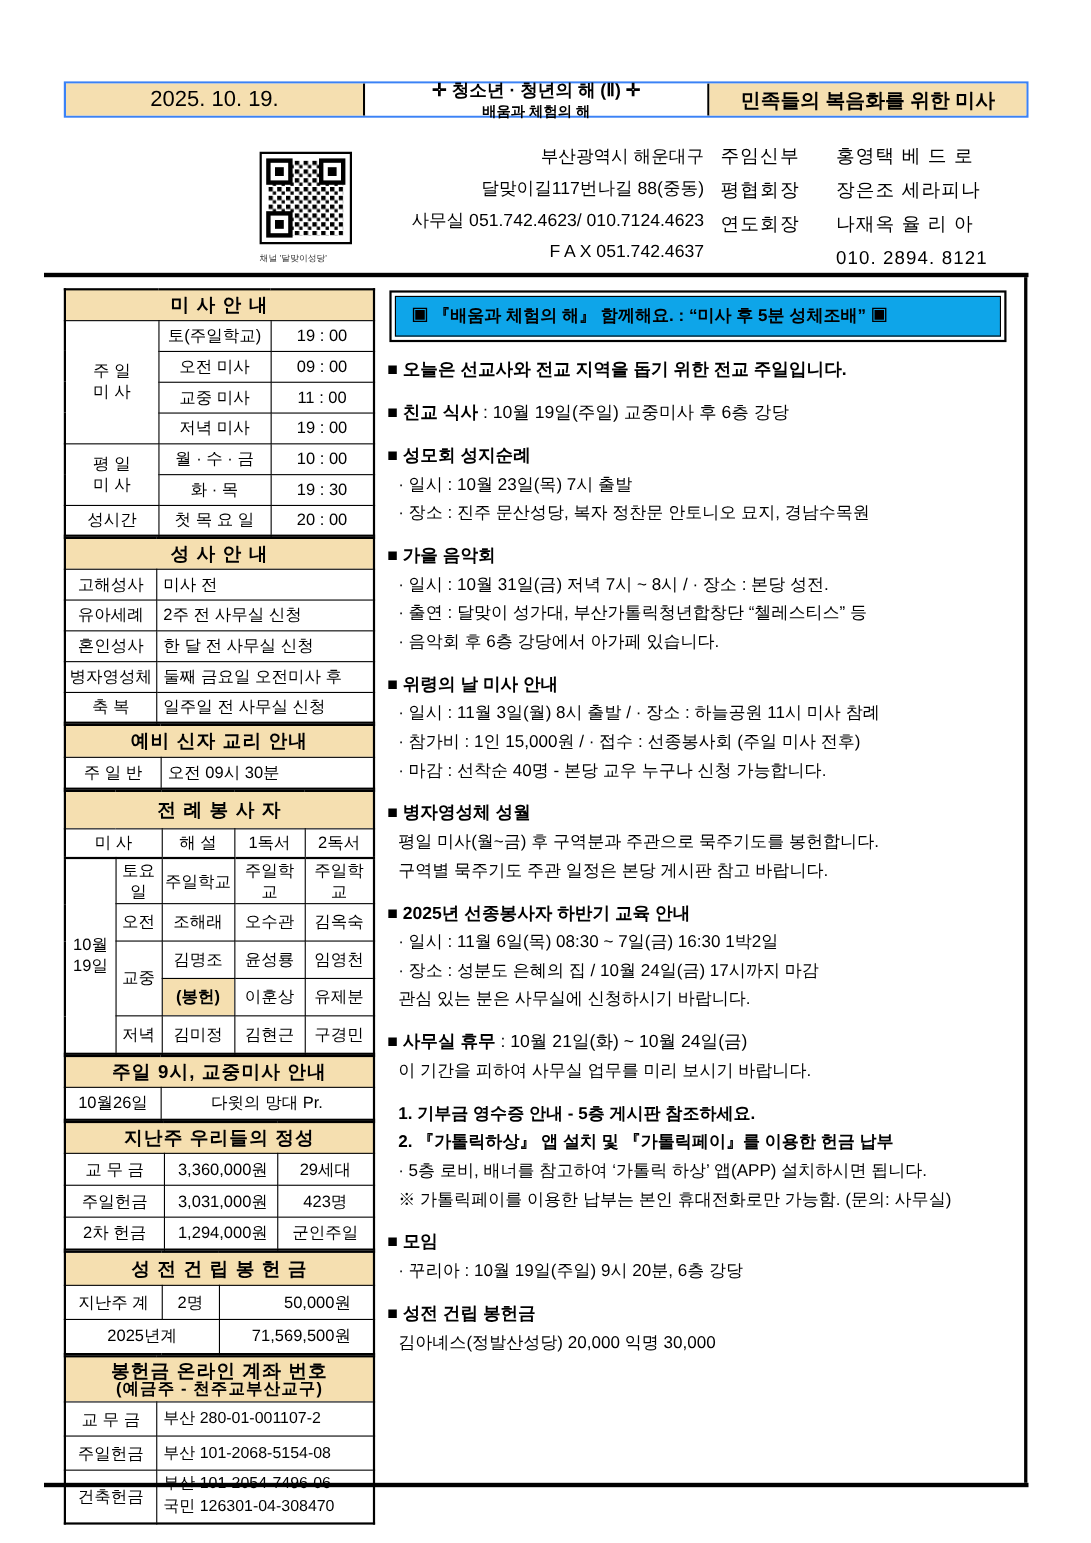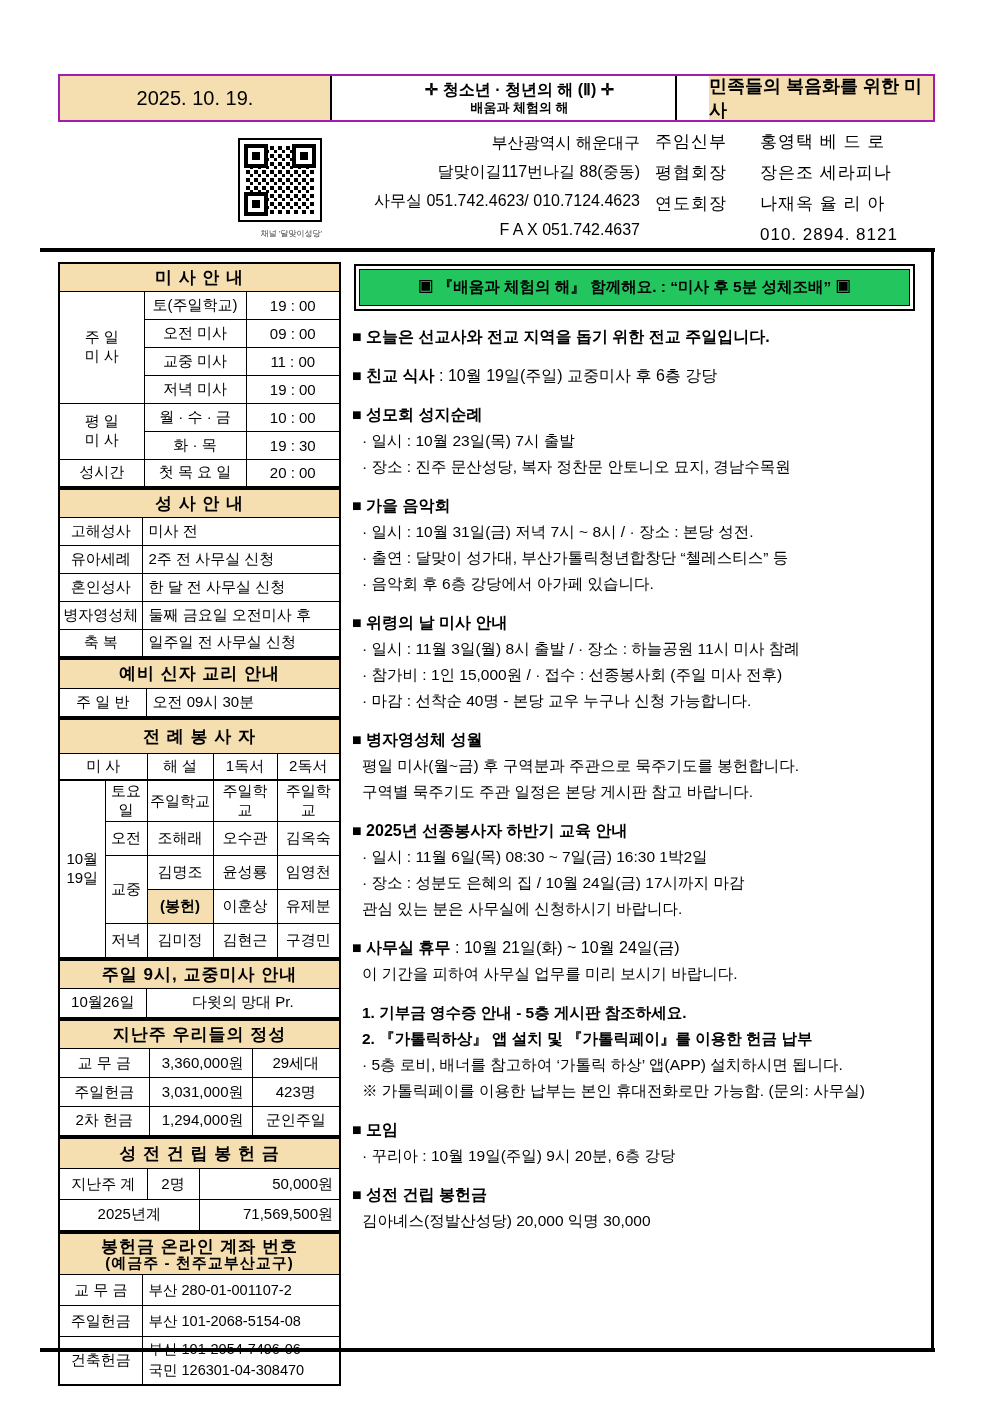--- a/index.html
+++ b/index.html
@@ -1,33 +1,33 @@
 <!DOCTYPE html>
 <html><head>
 <meta charset="utf-8">
 <style>
   * { margin:0; padding:0; box-sizing:border-box; }
   body { background:#fff; font-family:"Liberation Sans", sans-serif; color:#000; }
   .page { position:relative; width:992px; height:1403px; background:#ffffff; overflow:hidden; }
 
   
-  .head-strip { position:absolute; left:58px; top:74px; width:877px; height:48px;
-    display:flex; border:2px solid #a21caf;gap:32px; }
+  .head-strip { position:absolute; left:58px; top:74px; width:877px; height:33px;
+    display:flex; border:2px solid #3b82f6; }
   .head-strip .cell { display:flex; align-items:center; justify-content:center; }
   .hs-date { width:272px; background:#f5dfb0; font-size:20px; border-right:2px solid #000; }
   .hs-theme { width:313px; background:#fff; flex-direction:column; border-right:2px solid #000; }
   .hs-theme .l1 { font-weight:bold; font-size:16px; line-height:20px; }
   .hs-theme .l2 { font-weight:bold; font-size:13px; line-height:16px; }
   .hs-mass { flex:1; background:#f5dfb0; font-weight:bold; font-size:18px; }
 
   
   .logo-block { position:absolute; left:68px; top:122px; width:160px; text-align:center; }
   .logo-name { font-size:26px; font-weight:bold; letter-spacing:1px; margin-top:2px; }
   .logo-patron { font-size:15px; margin-top:2px; }
-  .qr-block { position:absolute; left:236px; top:138px; width:86px; text-align:right; }
+  .qr-block { position:absolute; left:236px; top:138px; width:86px; text-align:left; }
   .qr-caption { font-size:8px; margin-top:2px; color:#333; }
   .addr-block { position:absolute; left:340px; top:128px; width:300px; text-align:right; font-size:16px; line-height:29px; }
   .contact-block { position:absolute; left:655px; top:126px; width:280px; font-size:17px; }
   .contact-row { display:flex; line-height:31px; }
   .contact-role { width:105px; letter-spacing:1px; }
   .contact-name { flex:1; letter-spacing:1px; }
 
   .rule { position:absolute; left:40px; width:895px; height:4px; background:#000; }
   .rule-top { top:248px; }
   .rule-bottom { top:1348px; }
@@ -45,31 +45,31 @@
   .t2 td.val, .t3 td.val { text-align:left; padding-left:6px; }
   .t3 td { height:29px; }
   .t4 td { height:34px; }
   .t4 tr.subhead td { border-bottom:2px solid #000; height:27px; }
   .t4 tr.dashed td { border-top:1px dashed #000; }
   .tanc { background:#f5dfb0; font-weight:bold; }
   .t5 td { height:29px; }
   .t6 td { height:29px; }
   .t6 td.amt { text-align:right; padding-right:8px; }
   .t7 td { height:31px; }
-  .t7 td.amt { text-align:right; padding-right:6px; }
+  .t7 td.amt { text-align:right; padding-right:20px; }
   .t8 td { height:31px;margin-top:15px; }
   .t8 td.acct { text-align:left; padding-left:6px; white-space:pre-line; font-size:14.5px; line-height:21px; }
   .t8 td.two { height:48px; }
   .t8 td.sec-title { height:42px; line-height:20px; }
 
   
   .right-col { position:absolute; left:348px; top:252px; width:586px; height:1096px;
     border-right:3px solid #000; padding:10px 14px 0 4px; overflow:hidden; }
   .banner-outer { border:2px solid #000; padding:3px; margin:2px 2px 6px 2px; }
-  .banner-inner { border:1px solid #000; background:#22c55e; text-align:center;
+  .banner-inner { border:1px solid #000; background:#0ea5e9; 
     font-weight:bold; font-size:15.5px; padding:7px 14px; }
   .rsec { margin-top:13px; }
   .rsec .heading { font-size:16px; line-height:26px; }
   .rsec .hb { font-weight:bold; }
   .rsec .line { font-size:15.5px; line-height:26px; padding-left:10px; }
   .rsec .line.bold { font-weight:bold; }
 
   
   .logo-svg { display:block; margin:0 auto; }
 </style>

